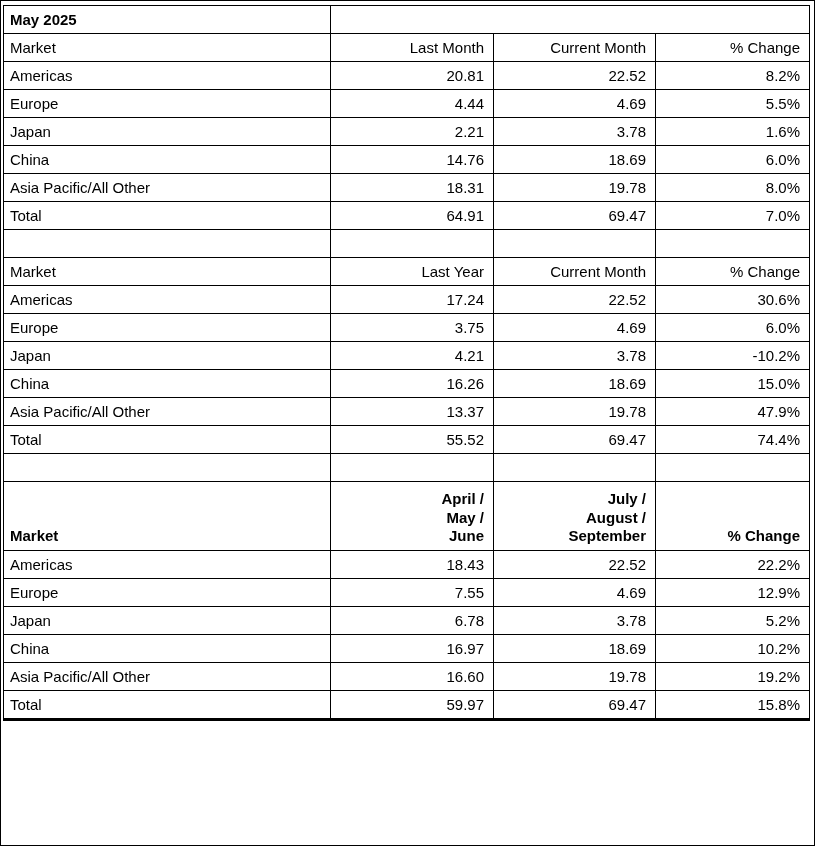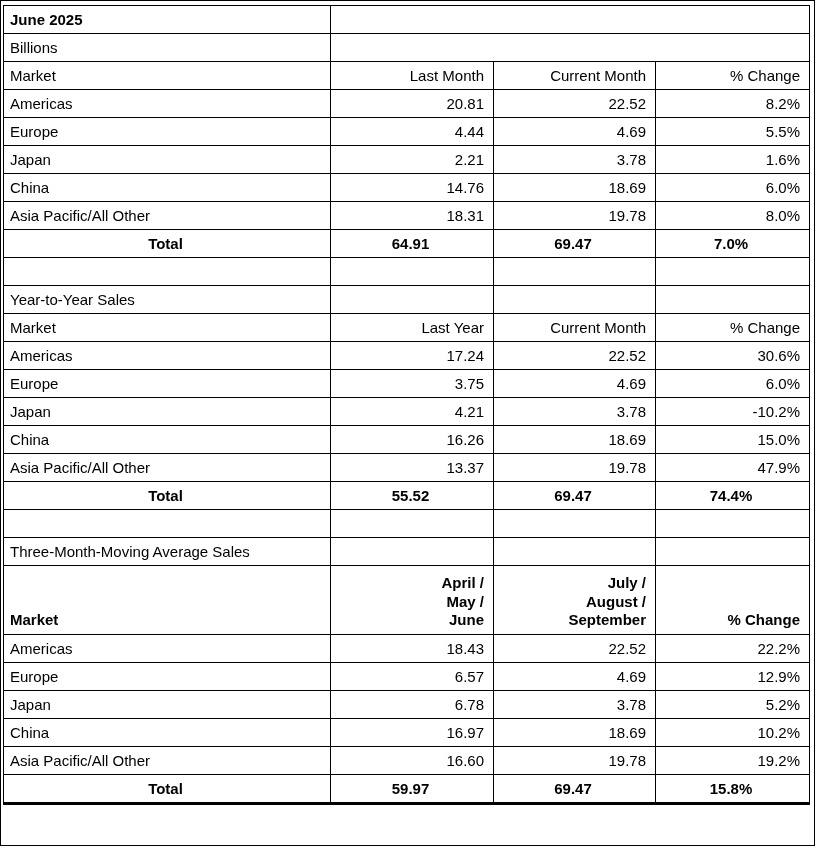--- a/index.html
+++ b/index.html
@@ -33,21 +33,21 @@
     border: 1px solid #000;
     height: 27px;
     padding: 0 9px 0 6px;
     font-size: 15px;
     color: #000;
     vertical-align: middle;
     overflow: hidden;
     white-space: nowrap;
   }
   td.num { text-align: right; }
-  tr.total-row td { font-weight: bold; text-align: center; }
+  tr.total-row td { font-weight: normal; }
   td.doc-title { font-weight: bold; }
   tr.tall-header td {
     height: 64px;
     vertical-align: bottom;
     padding-bottom: 4px;
     white-space: pre-line;
     line-height: 1.25;
     font-weight: bold;
   }
 </style>
@@ -58,25 +58,21 @@
   <table class="report">
     <colgroup>
       <col class="c-market">
         <col class="c-a">
         <col class="c-b">
         <col class="c-c">
     </colgroup>
     <tbody>
 
       <tr>
-        <td class="doc-title">June 2025</td>
-        <td colspan="3"></td>
-      </tr>
-      <tr>
-        <td>Billions</td>
+        <td class="doc-title">May 2025</td>
         <td colspan="3"></td>
       </tr>
 
       <tr>
         <td>Market</td>
         <td class="num">Last Month</td>
         <td class="num">Current Month</td>
         <td class="num">% Change</td>
       </tr>
       <tr>
@@ -117,26 +113,20 @@
       </tr>
 
       <tr>
         <td></td>
         <td></td>
         <td></td>
         <td></td>
       </tr>
 
       <tr>
-        <td>Year-to-Year Sales</td>
-        <td></td>
-        <td></td>
-        <td></td>
-      </tr>
-      <tr>
         <td>Market</td>
         <td class="num">Last Year</td>
         <td class="num">Current Month</td>
         <td class="num">% Change</td>
       </tr>
       <tr>
         <td>Americas</td>
         <td class="num">17.24</td>
         <td class="num">22.52</td>
         <td class="num">30.6%</td>
@@ -172,45 +162,39 @@
         <td class="num">74.4%</td>
       </tr>
 
       <tr>
         <td></td>
         <td></td>
         <td></td>
         <td></td>
       </tr>
 
-      <tr>
-        <td>Three-Month-Moving Average Sales</td>
-        <td></td>
-        <td></td>
-        <td></td>
-      </tr>
       <tr class="tall-header">
         <td>Market</td>
         <td class="num">April /
 May /
 June</td>
         <td class="num">July /
 August /
 September</td>
         <td class="num">% Change</td>
       </tr>
       <tr>
         <td>Americas</td>
         <td class="num">18.43</td>
         <td class="num">22.52</td>
         <td class="num">22.2%</td>
       </tr>
       <tr>
         <td>Europe</td>
-        <td class="num">6.57</td>
+        <td class="num">7.55</td>
         <td class="num">4.69</td>
         <td class="num">12.9%</td>
       </tr>
       <tr>
         <td>Japan</td>
         <td class="num">6.78</td>
         <td class="num">3.78</td>
         <td class="num">5.2%</td>
       </tr>
       <tr>

